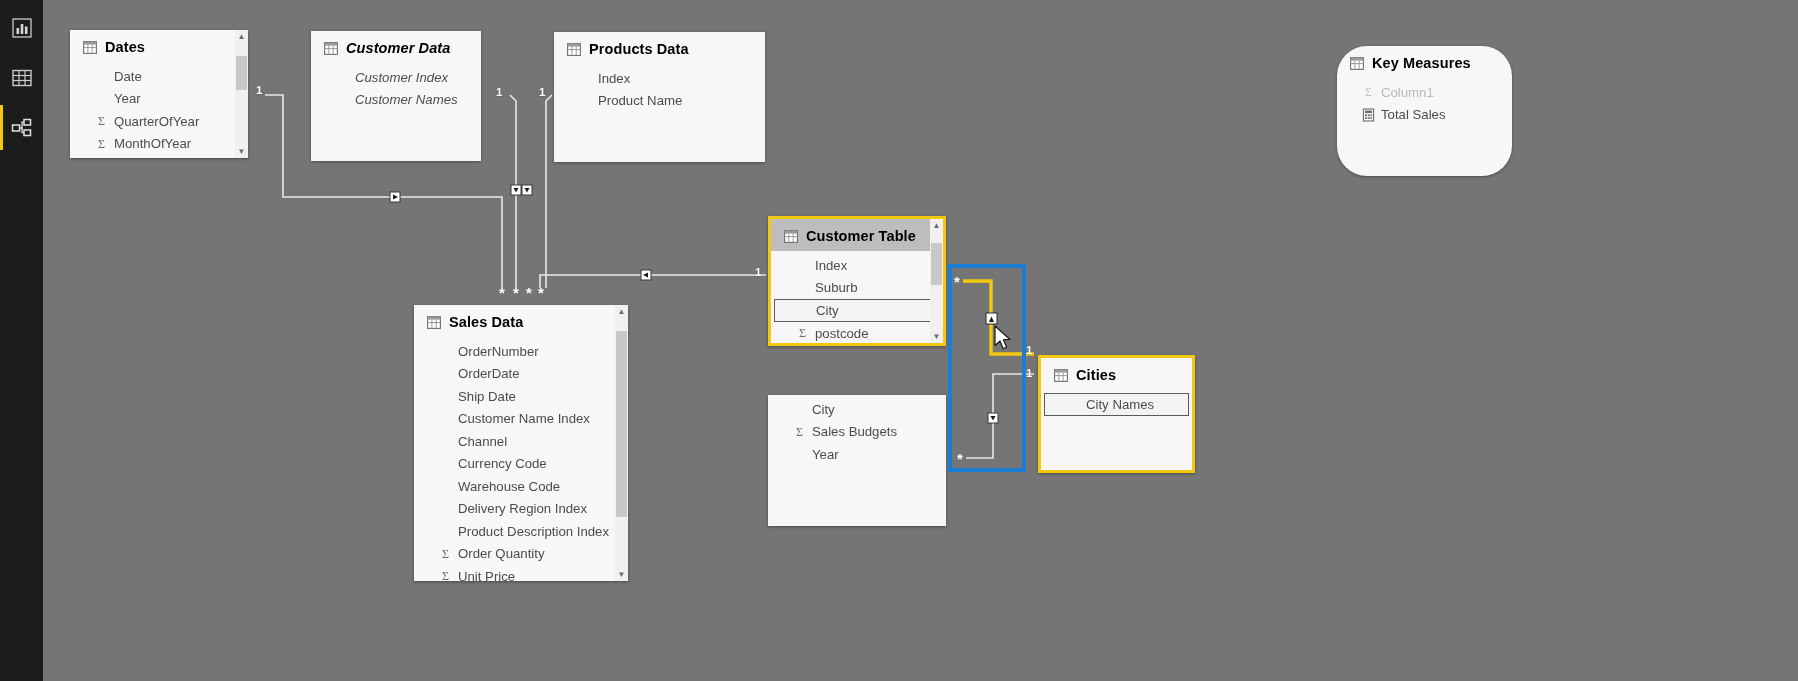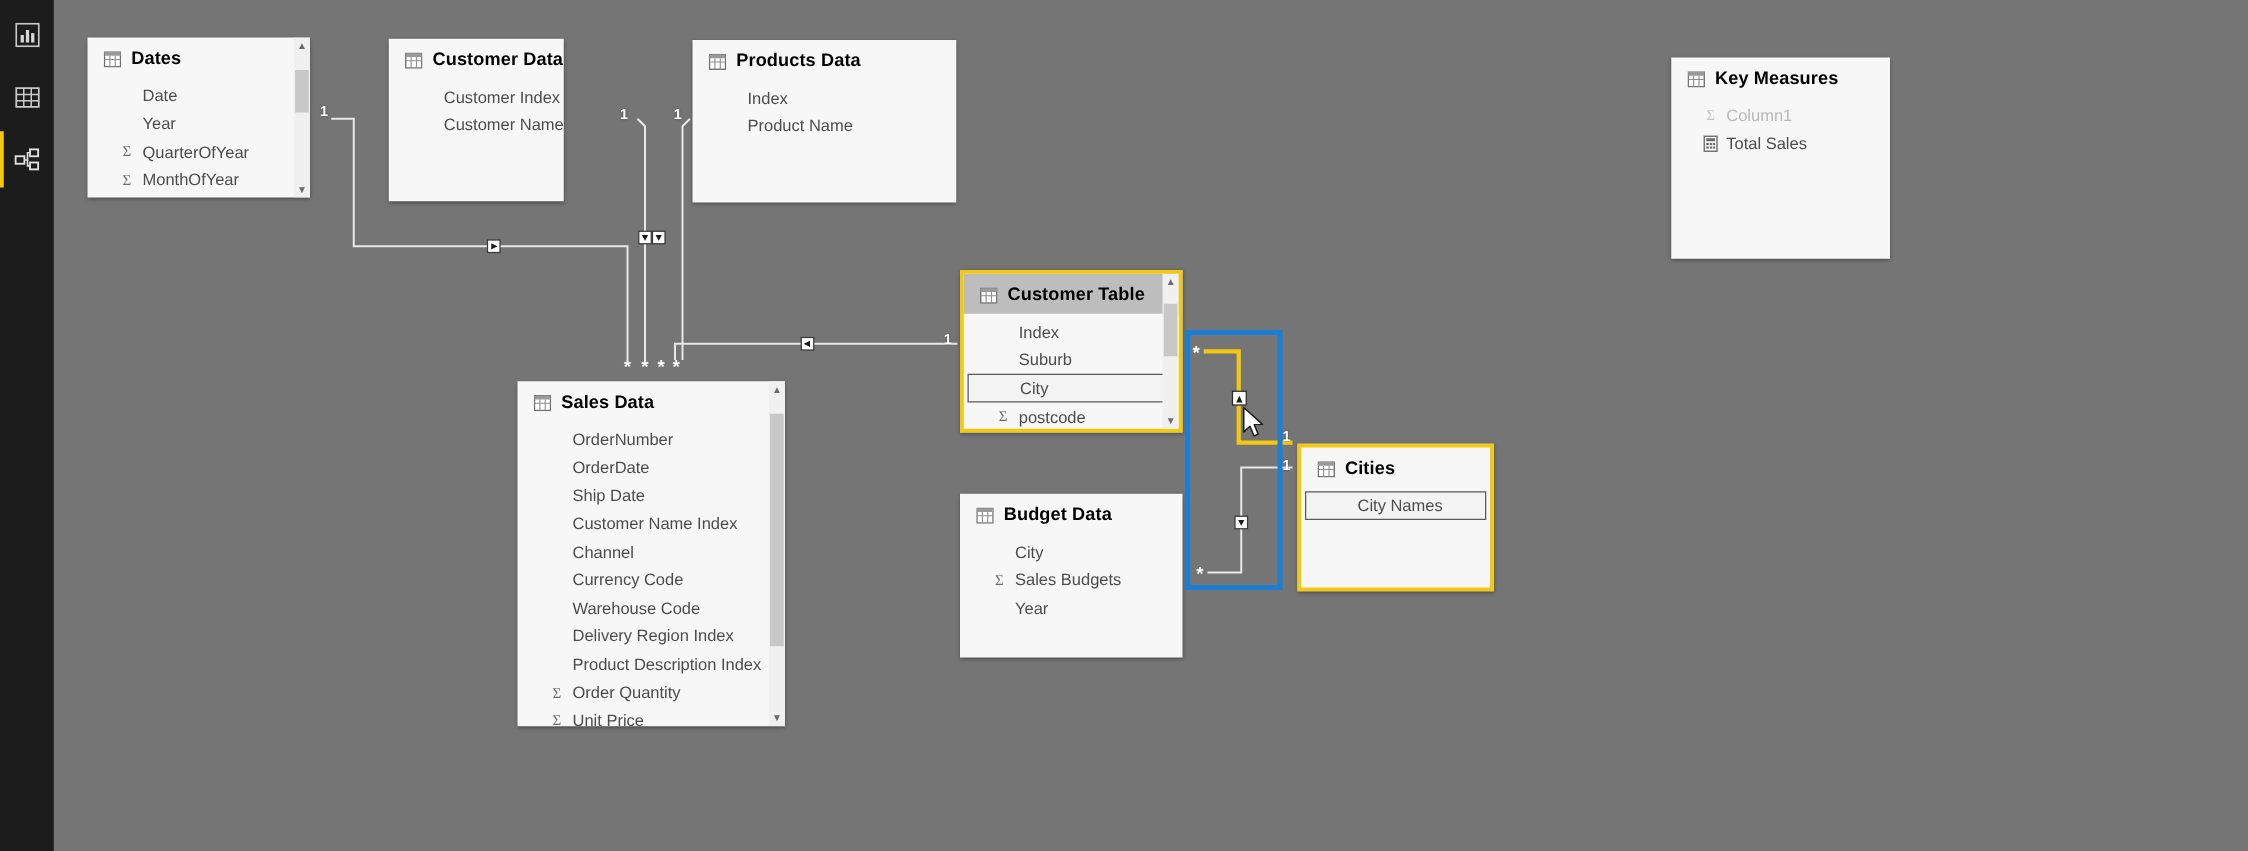--- a/index.html
+++ b/index.html
@@ -262,21 +262,21 @@
             </svg>
             <span>MonthOfYear</span>
           </div>
         </div>
         <div class="tscroll">
           <div class="arw top">▲</div>
           <div class="thumb" style="top:26px;height:34px;"></div>
           <div class="arw bot">▼</div>
         </div>
       </div>
-      <div class="tbl" style="left: 311px; top: 31px; width: 140px; height: 130px;">
+      <div class="tbl" style="left: 311px; top: 31px; width: 170px; height: 130px; font-style: italic;">
         <div class="tbl-hdr">
           <svg class="t-ico" viewBox="0 0 14 13">
             <rect x="0.6" y="0.6" width="12.8" height="11.8" fill="#ffffff" stroke="#6f6f6f" stroke-width="1.1"></rect>
             <rect x="0.6" y="0.6" width="12.8" height="3" fill="#9a9a9a"></rect>
             <line x1="0.6" y1="6.6" x2="13.4" y2="6.6" stroke="#8f8f8f" stroke-width="0.9"></line>
             <line x1="4.9" y1="3.6" x2="4.9" y2="12.4" stroke="#8f8f8f" stroke-width="0.9"></line>
             <line x1="9.2" y1="3.6" x2="9.2" y2="12.4" stroke="#8f8f8f" stroke-width="0.9"></line>
           </svg>
           <span class="tbl-title">Customer Data</span>
         </div>
@@ -306,21 +306,21 @@
           <div class="field">
             <span class="f-ico blank"></span>
             <span>Index</span>
           </div>
           <div class="field">
             <span class="f-ico blank"></span>
             <span>Product Name</span>
           </div>
         </div>
       </div>
-      <div class="tbl" style="left: 1337px; top: 46px; width: 175px; height: 161px;">
+      <div class="tbl" style="left: 1337px; top: 46px; width: 175px; height: 130px; border-radius: 30px;">
         <div class="tbl-hdr">
           <svg class="t-ico" viewBox="0 0 14 13">
             <rect x="0.6" y="0.6" width="12.8" height="11.8" fill="#ffffff" stroke="#6f6f6f" stroke-width="1.1"></rect>
             <rect x="0.6" y="0.6" width="12.8" height="3" fill="#9a9a9a"></rect>
             <line x1="0.6" y1="6.6" x2="13.4" y2="6.6" stroke="#8f8f8f" stroke-width="0.9"></line>
             <line x1="4.9" y1="3.6" x2="4.9" y2="12.4" stroke="#8f8f8f" stroke-width="0.9"></line>
             <line x1="9.2" y1="3.6" x2="9.2" y2="12.4" stroke="#8f8f8f" stroke-width="0.9"></line>
           </svg>
           <span class="tbl-title">Key Measures</span>
         </div>
@@ -444,30 +444,20 @@
             <span>Unit Price</span>
           </div>
         </div>
         <div class="tscroll">
           <div class="arw top">▲</div>
           <div class="thumb" style="top:26px;height:186px;"></div>
           <div class="arw bot">▼</div>
         </div>
       </div>
       <div class="tbl" style="left: 768px; top: 395px; width: 178px; height: 131px;">
-        <div class="tbl-hdr">
-          <svg class="t-ico" viewBox="0 0 14 13">
-            <rect x="0.6" y="0.6" width="12.8" height="11.8" fill="#ffffff" stroke="#6f6f6f" stroke-width="1.1"></rect>
-            <rect x="0.6" y="0.6" width="12.8" height="3" fill="#9a9a9a"></rect>
-            <line x1="0.6" y1="6.6" x2="13.4" y2="6.6" stroke="#8f8f8f" stroke-width="0.9"></line>
-            <line x1="4.9" y1="3.6" x2="4.9" y2="12.4" stroke="#8f8f8f" stroke-width="0.9"></line>
-            <line x1="9.2" y1="3.6" x2="9.2" y2="12.4" stroke="#8f8f8f" stroke-width="0.9"></line>
-          </svg>
-          <span class="tbl-title">Budget Data</span>
-        </div>
         <div class="fields">
           <div class="field">
             <span class="f-ico blank"></span>
             <span>City</span>
           </div>
           <div class="field">
             <svg class="f-ico" viewBox="0 0 13 14">
               <text x="6.5" y="11" text-anchor="middle" font-size="12" fill="#6d6d6d" font-family="Liberation Serif, serif">Σ</text>
             </svg>
             <span>Sales Budgets</span>

